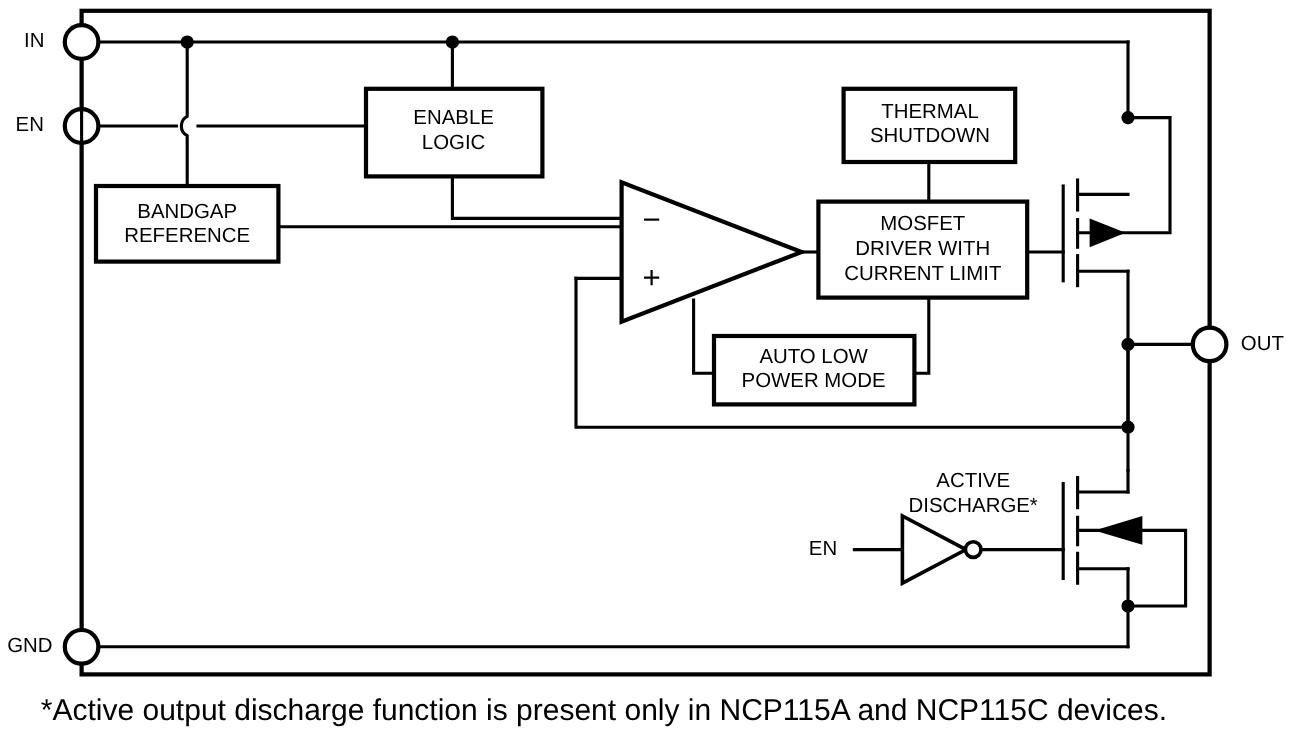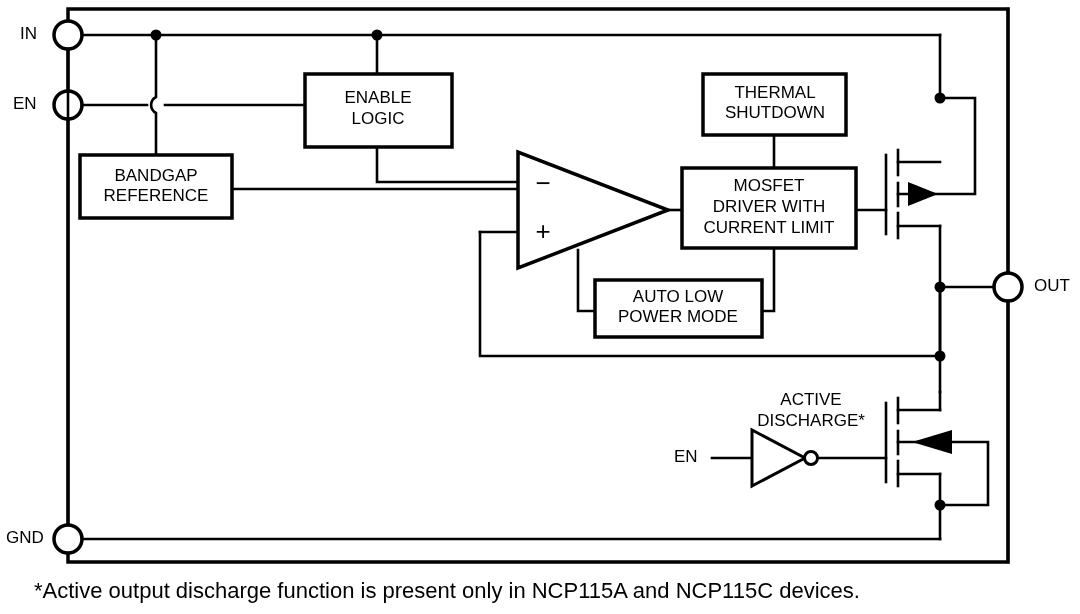--- a/index.html
+++ b/index.html
@@ -43,21 +43,21 @@
     fill: #000000;
     text-anchor: middle;
     dominant-baseline: middle;
   }
   .footnote {
     position: absolute;
     left: 34px;
     top: 578px;
     width: 1030px;
     font-family: "Liberation Sans", sans-serif;
-    font-size: 22px;
+    font-size: 25px;
     color: #000000;
     white-space: nowrap;
   }
   svg text { user-select: none; }
 </style>
 </head>
 <body>
 
 <div id="stage">
 

